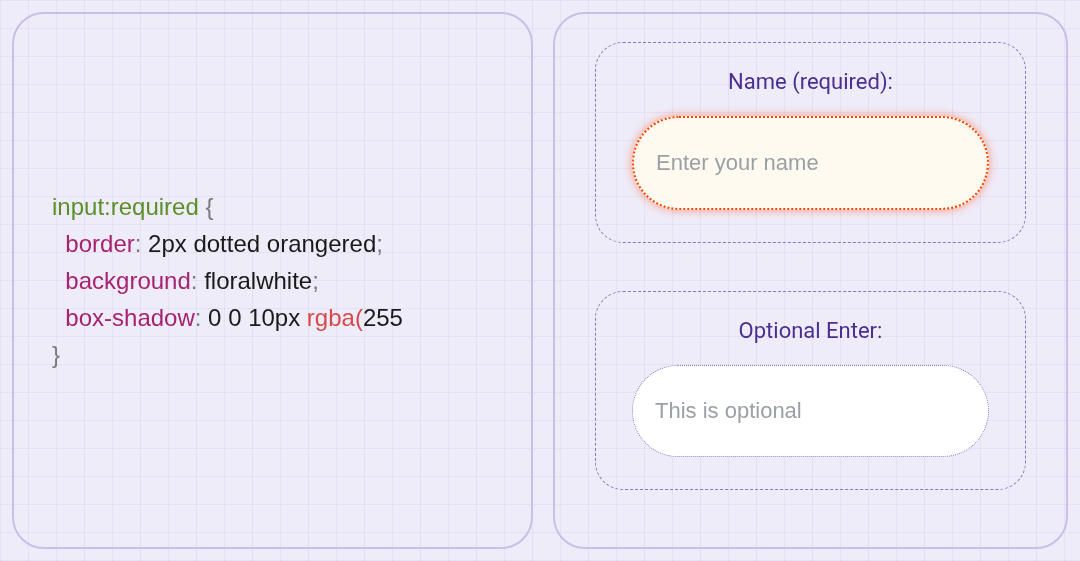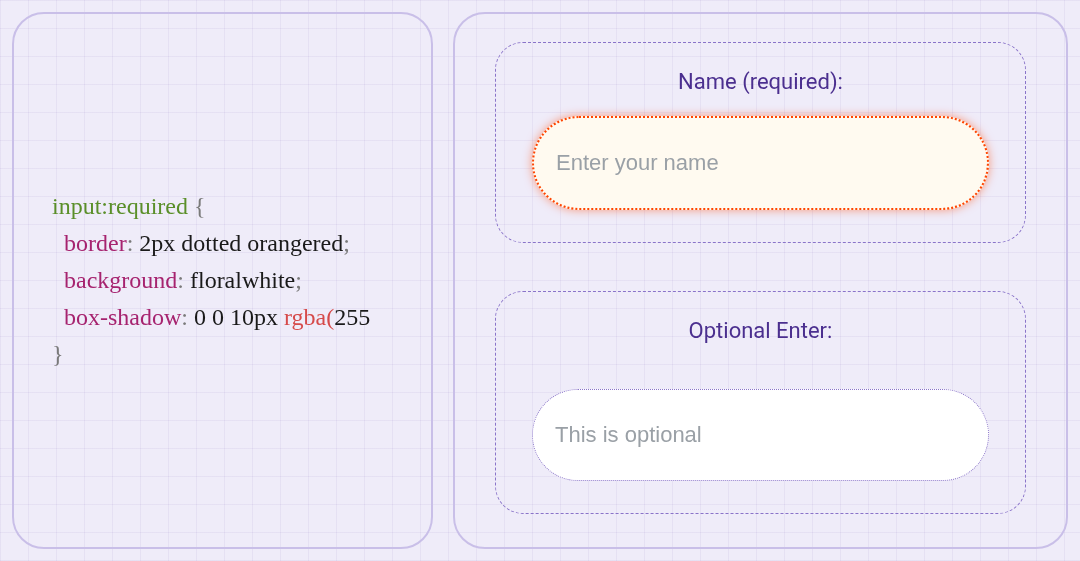--- a/index.html
+++ b/index.html
@@ -22,35 +22,35 @@
     flex: 1;
     border: 2px solid #c9bfe8;
     border-radius: 32px;
     padding: 40px 0 40px 38px;
     display: flex;
     align-items: center;
     overflow: hidden;
   }
 
   .code-block {
-    font-family: Liberation Serif, serif;
+    font-family: Liberation Sans, sans-serif;
     font-size: 24px;
     line-height: 1.55;
     white-space: pre;
     color: #1a1a1a;
   }
   .tok-selector { color: #5a8f29; }
   .tok-brace { color: #7a7a7a; }
   .tok-prop { color: #a6236f; }
   .tok-punc { color: #7a7a7a; }
   .tok-val { color: #1a1a1a; }
   .tok-func { color: #d64a4a; }
 
   .demo-panel {
-    width: 615px;
+    width: 515px;
     border: 2px solid #c9bfe8;
     border-radius: 32px;
     padding: 28px 40px;
     display: flex;
     flex-direction: column;
     gap: 48px;
     justify-content: flex-start;
   }
 
   .field-group {
@@ -80,21 +80,20 @@
 
   .input-required {
     border: 2px dotted orangered;
     background: floralwhite;
     box-shadow: 0 0 10px rgba(255,69,0,0.5);
   }
 
   .input-optional {
     border: 1.5px dotted #8a74c9;
     background: #ffffff;
-    margin-top: 24px;
   }
 </style>
 </head>
 <body>
 
 <div class="code-panel">
   <div class="code-block"><span class="tok-selector">input:required</span><span class="tok-brace"> {</span>
   <span class="tok-prop">border</span><span class="tok-punc">: </span><span class="tok-val">2px dotted orangered</span><span class="tok-punc">;</span>
   <span class="tok-prop">background</span><span class="tok-punc">: </span><span class="tok-val">floralwhite</span><span class="tok-punc">;</span>
   <span class="tok-prop">box-shadow</span><span class="tok-punc">: </span><span class="tok-val">0 0 10px </span><span class="tok-func">rgba(</span><span class="tok-val">255</span>

